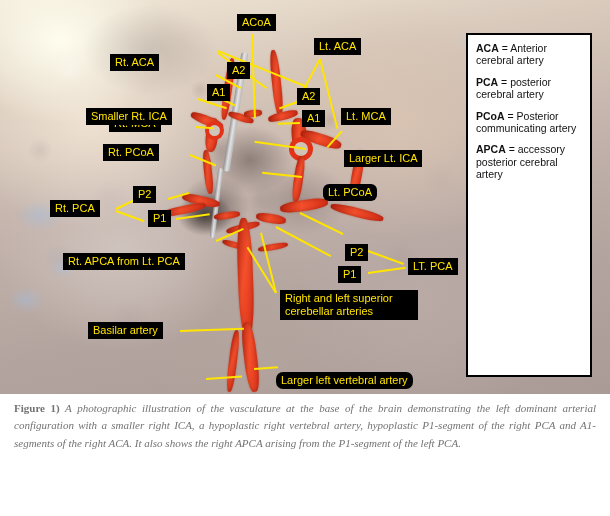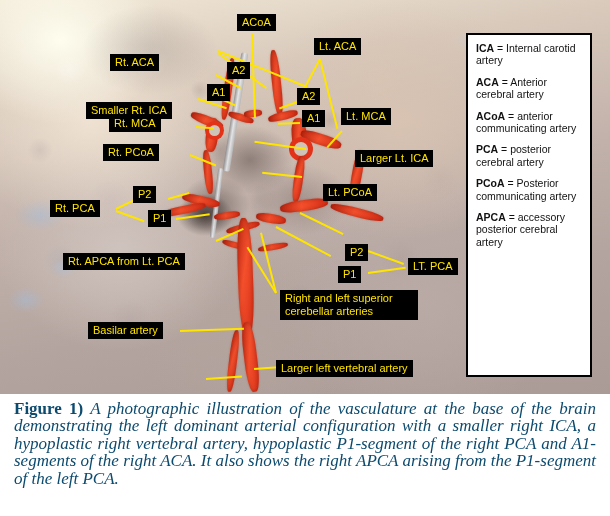--- a/index.html
+++ b/index.html
@@ -73,22 +73,22 @@
   .leader{position:absolute;background:#ffe400;height:2px;transform-origin:0 50%;}
 
   
   .legend{position:absolute;left:466px;top:33px;width:126px;height:344px;
           background:#fff;border:2px solid #000;box-sizing:border-box;padding:7px 8px;overflow:hidden;}
   .legend p{margin:0 0 9px 0;font-size:10.5px;line-height:12.4px;color:#111;}
   .legend p b{font-weight:bold;}
 
   
   .caption{position:absolute;left:14px;top:400px;width:582px;
-           font-family:"Liberation Serif",serif;font-style:italic;font-size:17px;
-           line-height:17.4px;color:#0c4a6e;text-align:justify;}
+           font-family:"Liberation Serif",serif;font-style:italic;font-size:11px;
+           line-height:17.4px;color:#737373;text-align:justify;}
   .caption b{font-style:normal;font-weight:bold;}
 </style>
 </head>
 <body>
 
 <div id="figure-wrap">
 
   <div class="photo">
     <div class="photo-base"></div>
     <div class="photo-tex"></div>
@@ -168,39 +168,37 @@
 
     <div class="lbl" style="left:110px;top:38px;margin-top:16px;">Rt. ACA</div>
     <div class="lbl" style="left:237px;top:14px;">ACoA</div>
     <div class="lbl" style="left:314px;top:38px;">Lt. ACA</div>
     <div class="lbl" style="left:227px;top:62px;">A2</div>
     <div class="lbl" style="left:207px;top:84px;">A1</div>
     <div class="lbl" style="left:297px;top:88px;">A2</div>
     <div class="lbl" style="left:302px;top:110px;">A1</div>
     <div class="lbl" style="left:109px;top:88px;margin-top:27px;">Rt. MCA</div>
     <div class="lbl" style="left:341px;top:108px;">Lt. MCA</div>
-    <div class="lbl" style="left:86px;top:102px;">Smaller Rt. ICA</div>
-    <div class="lbl" style="left:355px;top:150px;">Larger Lt. ICA</div>
+    <div class="lbl" style="left:86px;top:108px;">Smaller Rt. ICA</div>
+    <div class="lbl" style="left:344px;top:150px;">Larger Lt. ICA</div>
     <div class="lbl" style="left:103px;top:144px;">Rt. PCoA</div>
-    <div class="lbl" style="left:323px;top:184px;">Lt. PCoA</div>
+    <div class="lbl" style="left:323px;top:184px;border-radius:6px;">Lt. PCoA</div>
     <div class="lbl" style="left:133px;top:186px;">P2</div>
     <div class="lbl" style="left:148px;top:210px;">P1</div>
     <div class="lbl" style="left:50px;top:200px;">Rt. PCA</div>
     <div class="lbl" style="left:345px;top:244px;">P2</div>
     <div class="lbl" style="left:338px;top:266px;">P1</div>
     <div class="lbl" style="left:408px;top:258px;">LT. PCA</div>
     <div class="lbl" style="left:63px;top:253px;">Rt. APCA from Lt. PCA</div>
     <div class="lbl two" style="left:280px;top:290px;width:128px;">Right and left superior cerebellar arteries</div>
     <div class="lbl" style="left:88px;top:322px;">Basilar artery</div>
-    <div class="lbl" style="left:276px;top:360px;">Larger left vertebral artery</div>
+    <div class="lbl" style="left:276px;top:372px;border-radius:7px;">Larger left vertebral artery</div>
 
     <div class="legend">
-      <p><b>ICA</b><span> = Internal carotid artery</span></p>
       <p><b>ACA</b><span> = Anterior cerebral artery</span></p>
-      <p><b>ACoA</b><span> = anterior communicating artery</span></p>
       <p><b>PCA</b><span> = posterior cerebral artery</span></p>
       <p><b>PCoA</b><span> = Posterior communicating artery</span></p>
       <p><b>APCA</b><span> = accessory posterior cerebral artery</span></p>
     </div>
   </div>
 
   <div class="caption">
     <b>Figure 1)</b><span> A photographic illustration of the vasculature at the base of the brain demonstrating the left dominant arterial configuration with a smaller right ICA, a hypoplastic right vertebral artery, hypoplastic P1-segment of the right PCA and A1-segments of the right ACA. It also shows the right APCA arising from the P1-segment of the left PCA.</span>
   </div>
 

